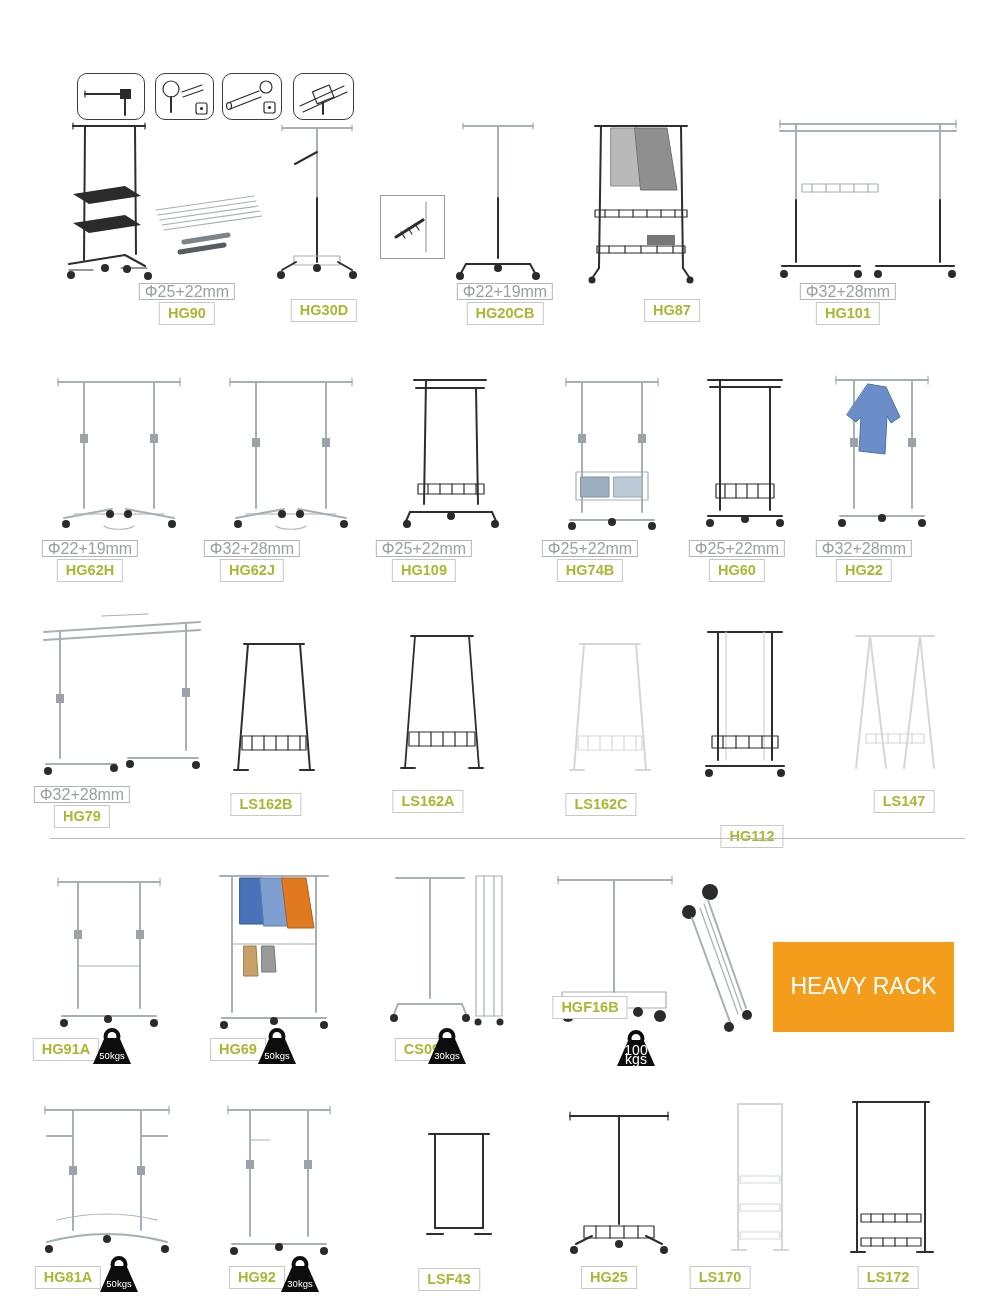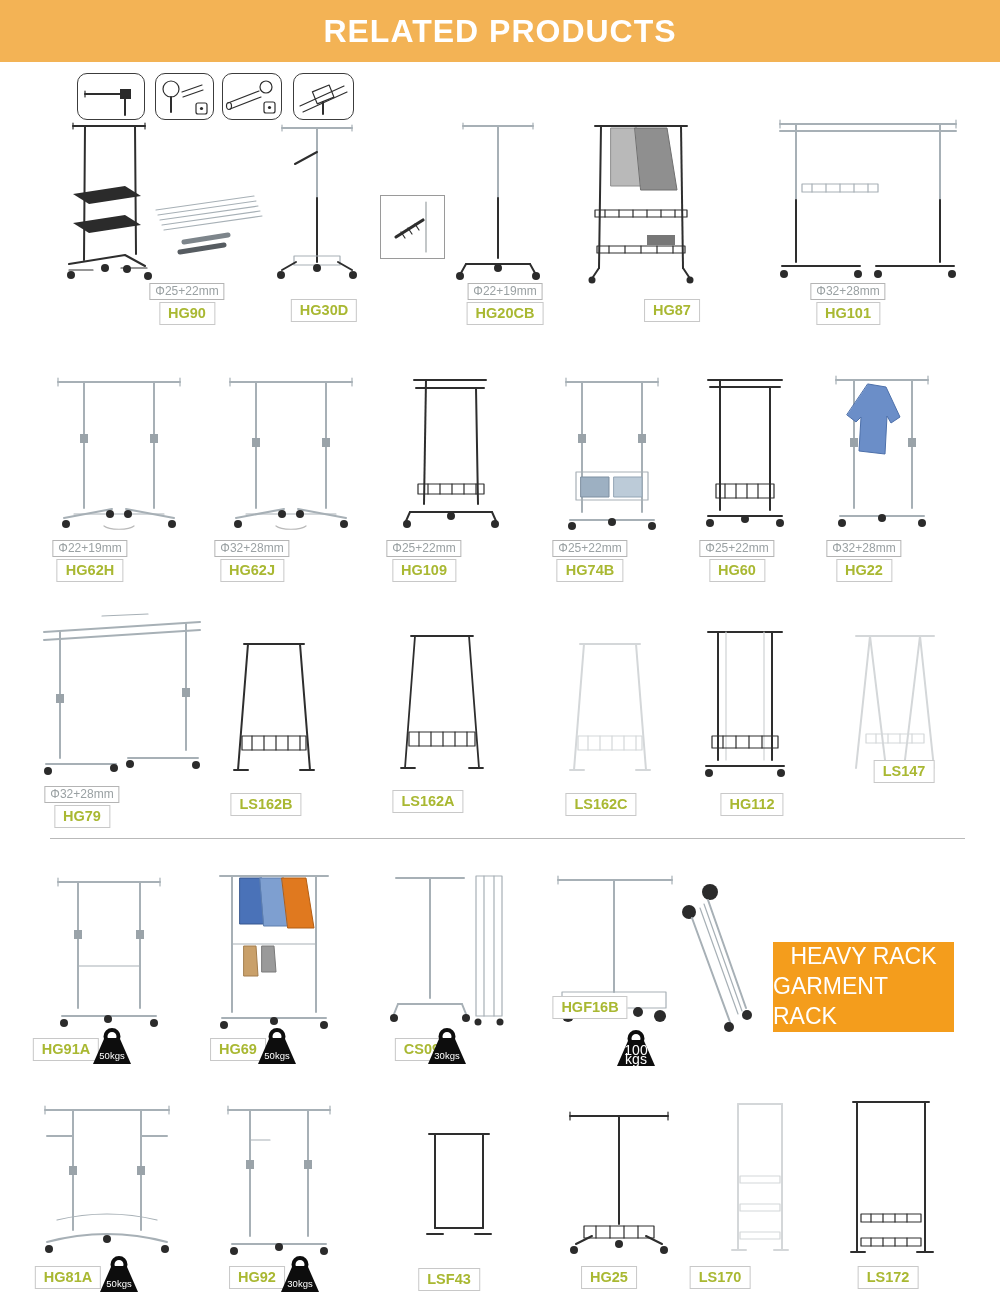--- a/index.html
+++ b/index.html
@@ -17,21 +17,21 @@
   .rack *{fill:none;stroke-width:2;stroke-linecap:round;stroke-linejoin:round;}
   .rack.black *{stroke:#2e2e2e;}
   .rack.chrome *{stroke:#a7b0b6;}
   .rack.white *{stroke:#d4d7d9;}
   .rack .fillk{fill:#2b2b2b;stroke:none;}
   .rack .fillc{fill:#9aa3a9;stroke:none;}
   .rack .thin{stroke-width:1.2;}
   
   .labels{position:absolute;transform:translateX(-50%);display:flex;flex-direction:column;
           align-items:center;gap:2px;white-space:nowrap;}
-  .size-label{font-size:12px;color:#9aa1a3;border:1px solid #b4b4b4;background:#fff;
+  .size-label{font-size:16px;color:#9aa1a3;border:1px solid #b4b4b4;background:#fff;
               padding:0 5px;line-height:15px;}
   .model-label{font-size:14.5px;font-weight:bold;color:#a9b832;border:1px solid #c8c8c8;
                background:#fff;padding:1px 8px;line-height:19px;}
   
   .weight{position:absolute;width:40px;height:38px;}
   .weight .ring{position:absolute;left:50%;top:0;transform:translateX(-50%);
                 width:9px;height:9px;border:4px solid #0d0d0d;border-radius:50%;background:#fff;}
   .weight .body{position:absolute;left:1px;top:10px;width:38px;height:26px;background:#0d0d0d;
                 clip-path:polygon(30% 0,70% 0,100% 100%,0 100%);
                 display:flex;flex-direction:column;align-items:center;justify-content:flex-end;
@@ -42,23 +42,20 @@
          color:#fff;font-size:23px;line-height:1.3;}
   
   .divider{position:absolute;left:50px;top:838px;width:915px;height:0;border-top:1.5px solid #b9b9b9;}
   .inset{position:absolute;border:1.2px solid #9a9a9a;background:#fff;}
 </style>
 </head>
 <body>
 
 <div class="page">
 
-  <header class="banner">
-    <h1>RELATED PRODUCTS</h1>
-  </header>
 
   <div class="asm" style="left:77px;top:73px;width:66px;height:45px">
     <svg viewBox="0 0 66 45" class="rack black">
         <line x1="7" y1="20" x2="50" y2="20"></line>
         <line x1="7" y1="17" x2="7" y2="23" class="thin"></line>
         <rect x="42" y="15" width="11" height="10" class="fillk"></rect>
         <line x1="47" y1="25" x2="47" y2="41"></line>
       </svg>
   </div>
   <div class="asm" style="left:155px;top:73px;width:57px;height:45px">
@@ -416,34 +413,34 @@
         <line x1="76" y1="8" x2="76" y2="136"></line>
       <line x1="30" y1="8" x2="30" y2="136" class="thin" style="stroke:#cfd2d4"></line>
         <line x1="68" y1="8" x2="68" y2="136" class="thin" style="stroke:#cfd2d4"></line>
       <rect x="16" y="112" width="66" height="12" class="thin"></rect>
         <path d="M27 112v12 M40 112v12 M53 112v12 M66 112v12" class="thin"></path>
       <path d="M10 142h78"></path>
         <circle cx="13" cy="149" r="4" class="fillk"></circle>
         <circle cx="85" cy="149" r="4" class="fillk"></circle>
     </svg>
   </div>
-  <div class="labels" style="left:752px;top:793px">
+  <div class="labels" style="left:752px;top:825px">
     <div class="model-label">HG112</div>
   </div>
 
   <div class="cell" style="left:846px;top:628px;width:98px;height:152px">
     <svg viewBox="0 0 98 152" class="rack white">
       <line x1="10" y1="8" x2="88" y2="8"></line>
       <path d="M24 8L10 140 M24 8L40 140"></path>
         <path d="M74 8L58 140 M74 8L88 140"></path>
       <rect x="20" y="106" width="58" height="9" class="thin"></rect>
         <path d="M30 106v9 M42 106v9 M54 106v9 M66 106v9" class="thin"></path>
     </svg>
   </div>
-  <div class="labels" style="left:904px;top:760px">
+  <div class="labels" style="left:904px;top:790px">
     <div class="model-label">LS147</div>
   </div>
 
   <div class="divider"></div>
 
   <div class="cell" style="left:50px;top:870px;width:118px;height:162px">
     <svg viewBox="0 0 118 162" class="rack chrome">
       <line x1="8" y1="12" x2="110" y2="12"></line>
         <line x1="8" y1="8" x2="8" y2="16" class="thin"></line>
         <line x1="110" y1="8" x2="110" y2="16" class="thin"></line>
@@ -547,21 +544,20 @@
   <div class="weight" style="left:616px;top:1030px">
     <span class="ring"></span>
     <span class="body" style="font-size:14px;line-height:8.5px">
       <span>100</span>
       <span>kgs</span>
     </span>
   </div>
 
   <div class="promo">
     <span>HEAVY RACK</span>
-    <span>GARMENT RACK</span>
   </div>
 
   <div class="cell" style="left:33px;top:1096px;width:148px;height:168px">
     <svg viewBox="0 0 148 168" class="rack chrome">
       <line x1="12" y1="14" x2="136" y2="14"></line>
         <line x1="12" y1="10" x2="12" y2="18" class="thin"></line>
         <line x1="136" y1="10" x2="136" y2="18" class="thin"></line>
       <line x1="40" y1="14" x2="40" y2="134"></line>
         <line x1="108" y1="14" x2="108" y2="134"></line>
       <line x1="40" y1="40" x2="14" y2="40"></line>

